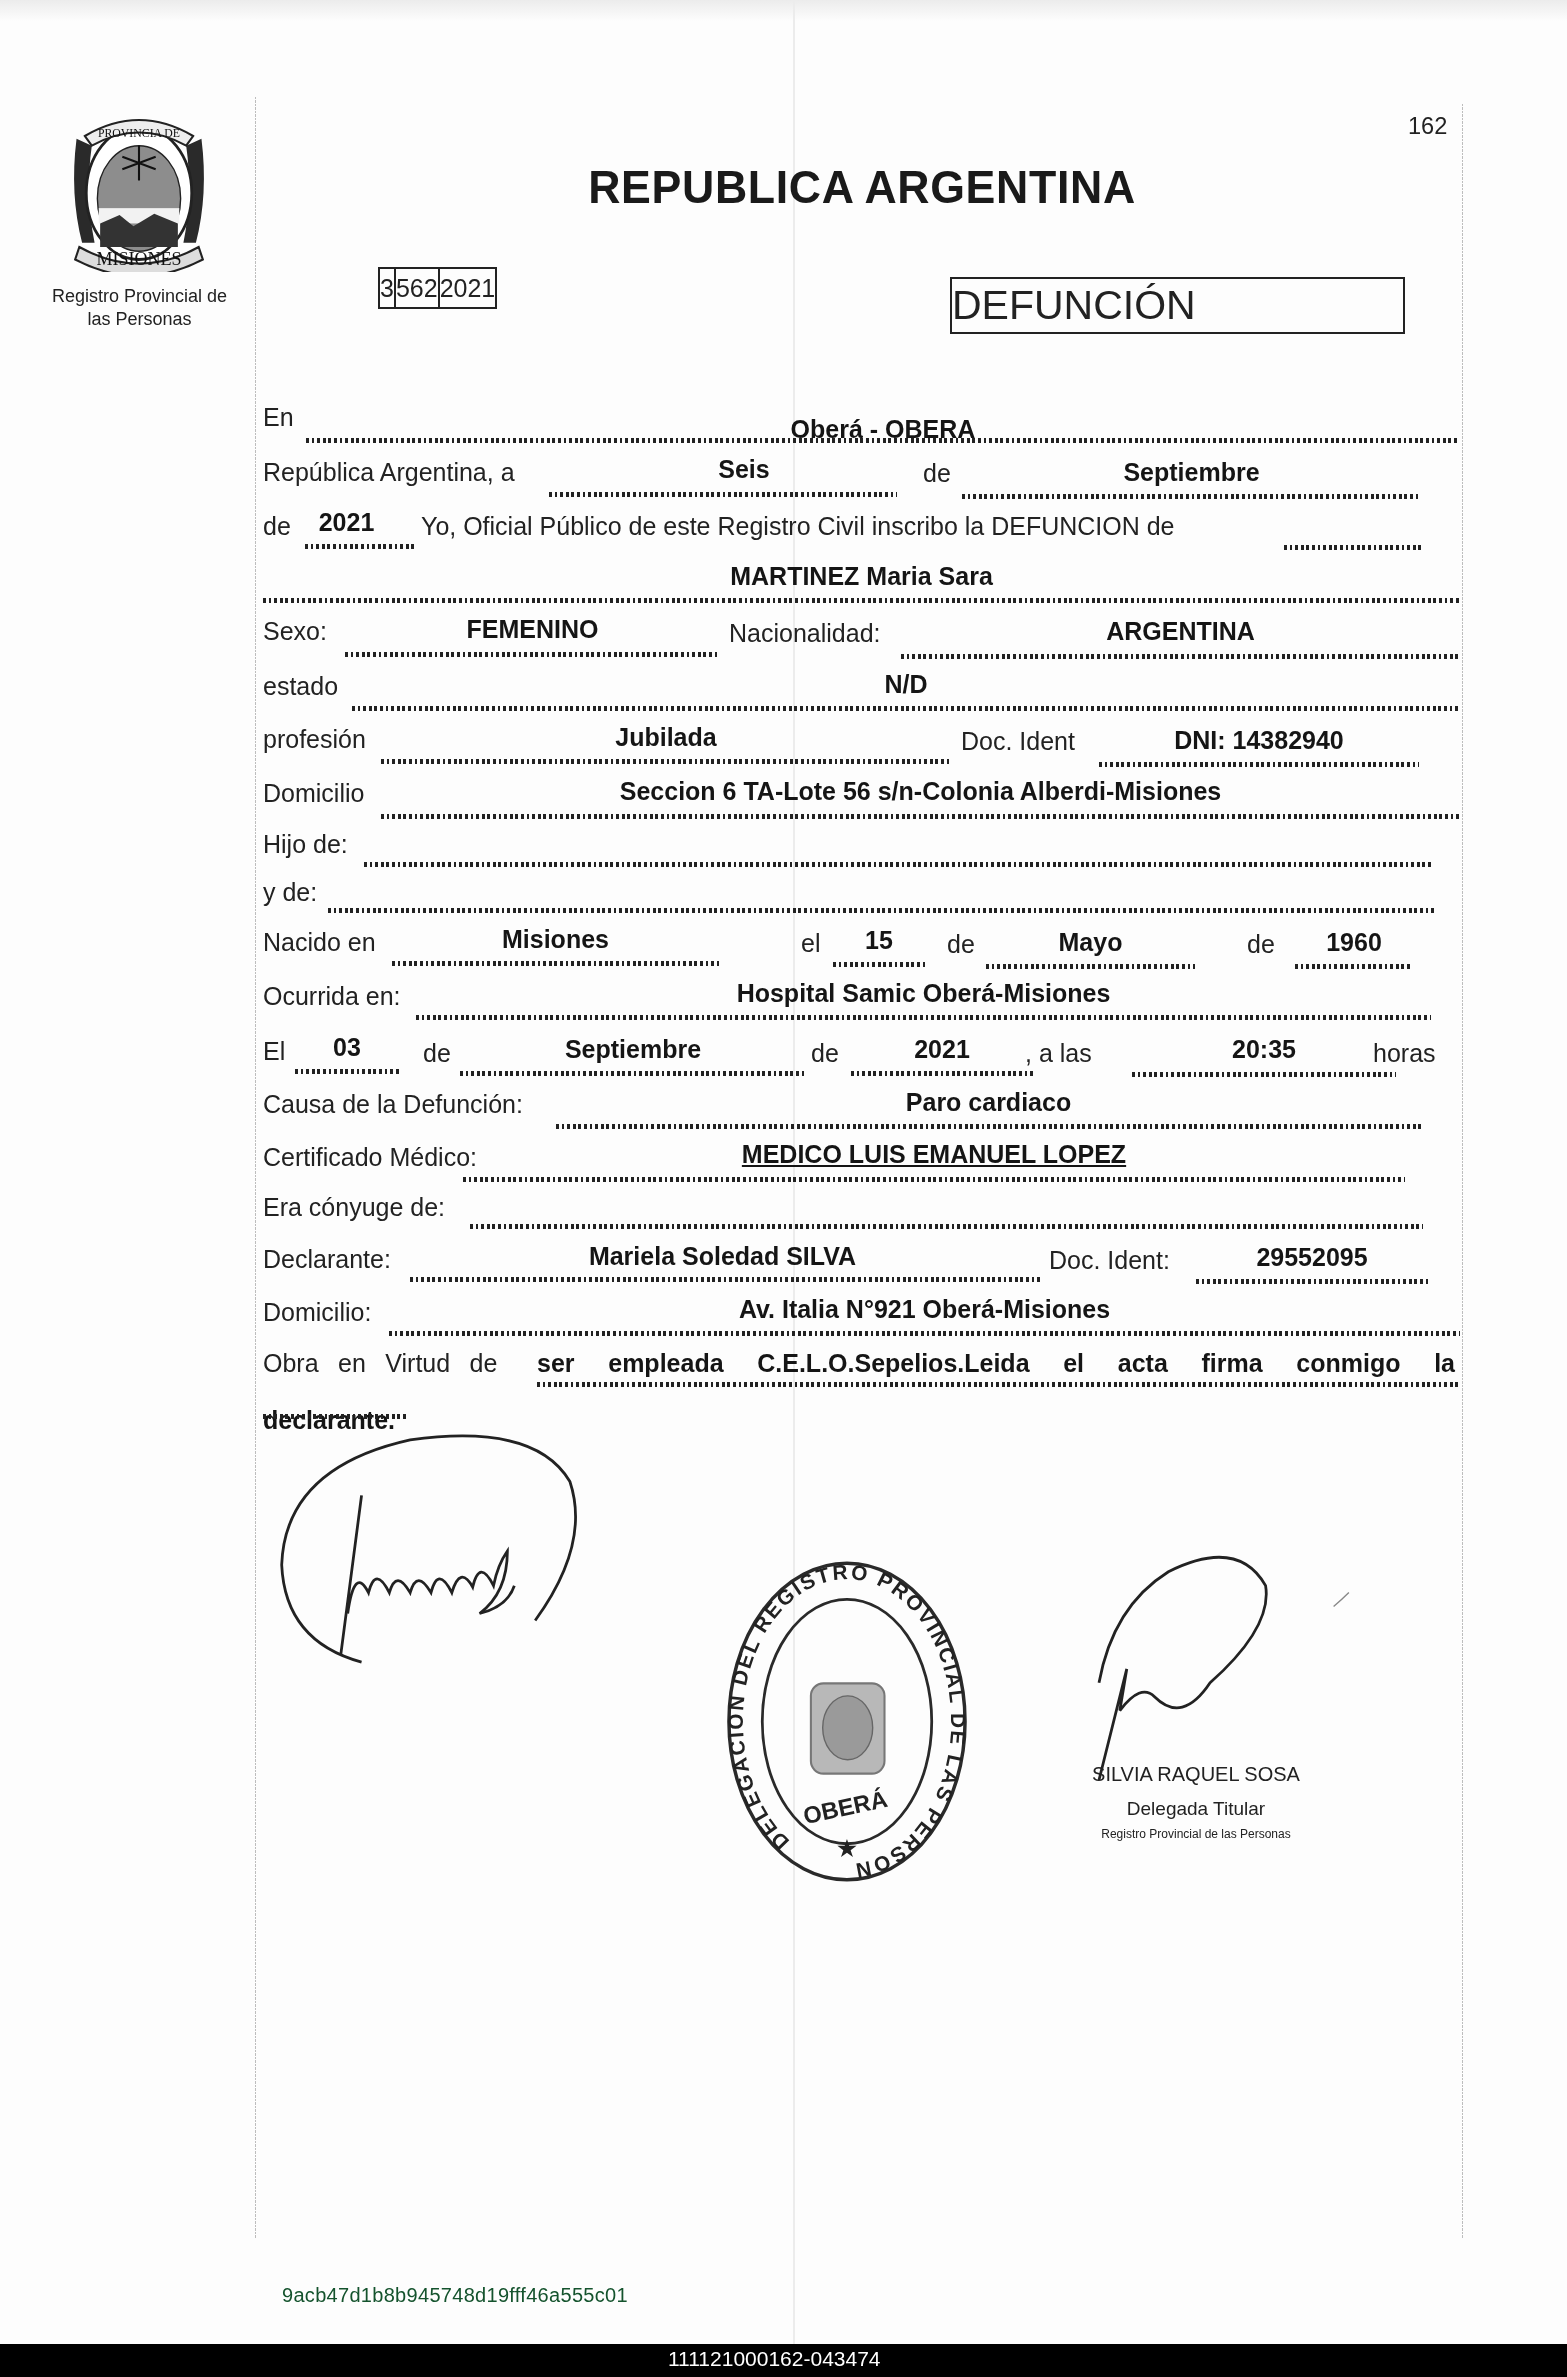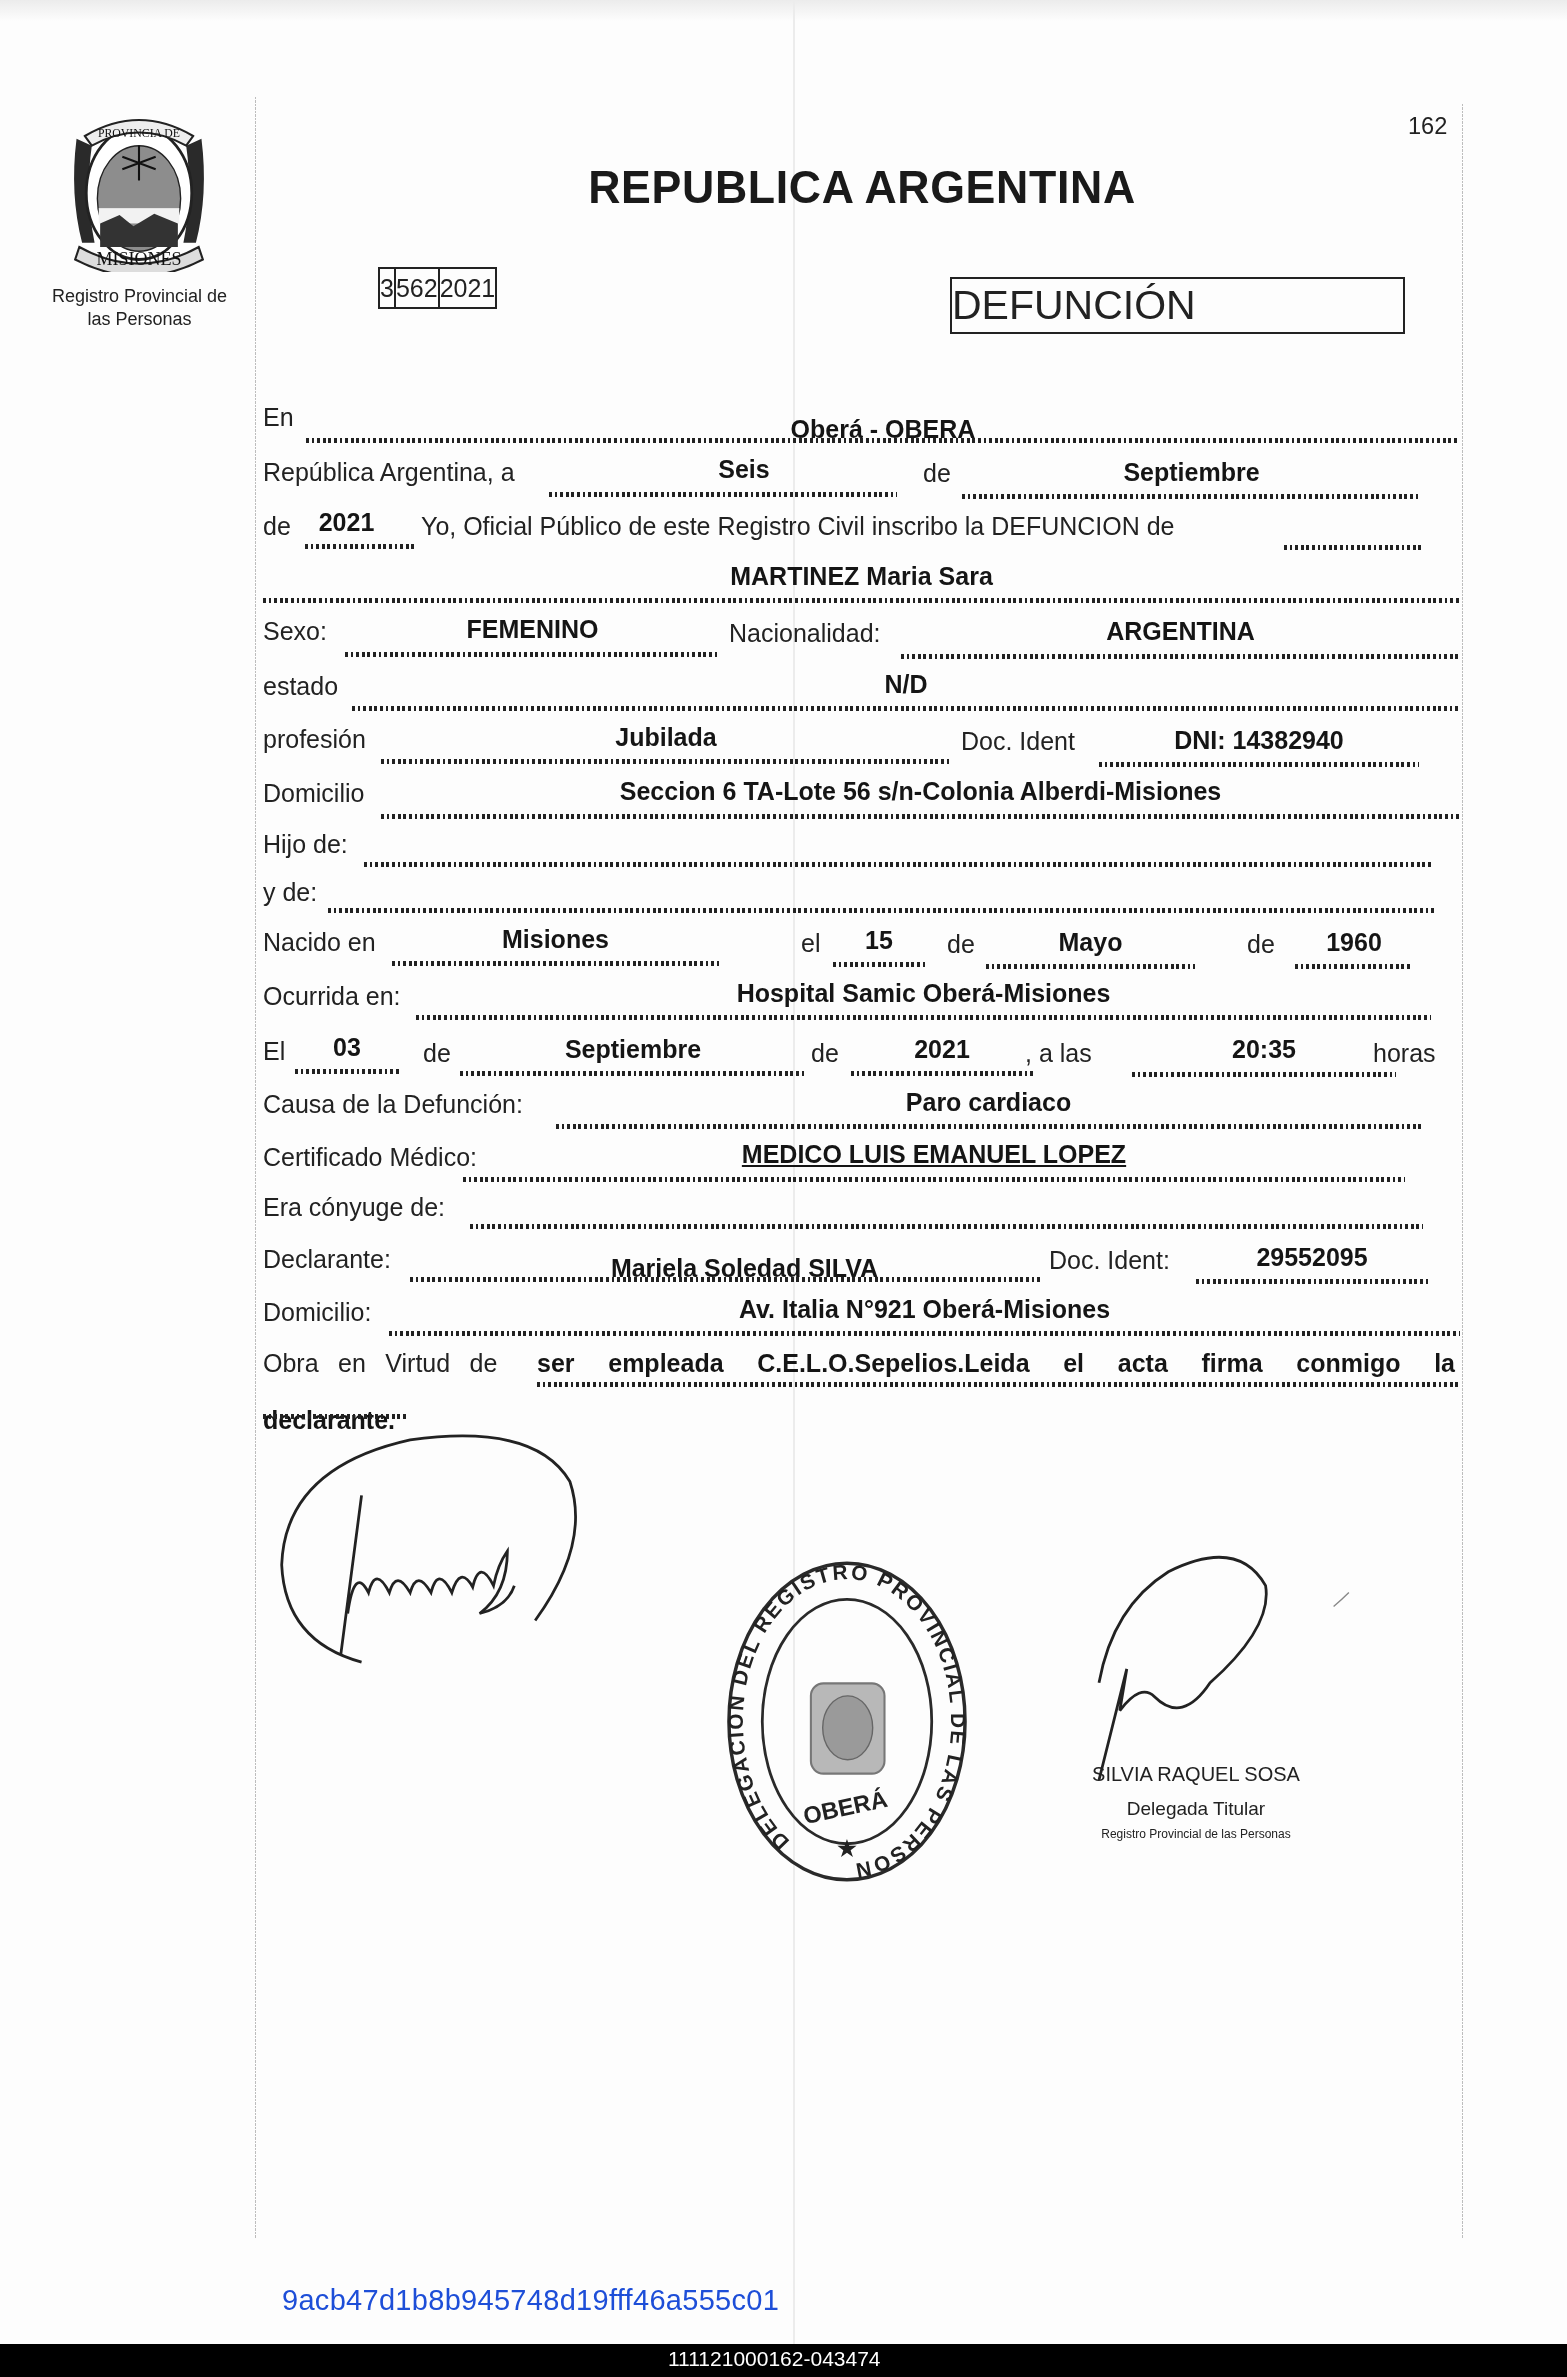--- a/index.html
+++ b/index.html
@@ -23,21 +23,21 @@
   table.reg tr.head td { height: 39px; }
 
   .typebox { position: absolute; left: 950px; top: 277px; width: 451px; height: 53px; border: 2.1px solid #222; line-height: 53px; font-size: 41px; color: #222; }
 
   .lbl { position: absolute; font-size: 25px; color: #222; white-space: nowrap; }
   .val { position: absolute; font-size: 25px; font-weight: bold; color: #151515; white-space: nowrap; text-align: center; }
   .dots { position: absolute; height: 4.9px; background: repeating-linear-gradient(90deg, #222 0 2.8px, transparent 2.8px 5.6px); }
 
   .sig { position: absolute; }
   .sigtext { position: absolute; text-align: center; color: #222; }
-  .hash { left: 282px; top: 2284px; font-size: 29px; color: #1d4ed8; letter-spacing: 0.3px; }
+  .hash { left: 282px; top: 2284px; font-size: 20px; color: #14532d; letter-spacing: 0.3px; }
   .footer { position: absolute; left: 0; top: 2344px; width: 1567px; height: 33px; background: #000; }
   .footer span { position: absolute; left: 668px; top: 2.8px; color: #fff; font-size: 21px; }
 </style>
 </head>
 <body>
 
 <div class="topband"></div>
 <div class="fold"></div>
 <div class="vline" style="left:255px; top:97px; height:2142px;"></div>
 <div class="vline" style="left:1462px; top:104px; height:2135px;"></div>
@@ -164,21 +164,21 @@
 
 <div class="lbl" style="left:263px; top:1143px;">Certificado Médico:</div>
 <div class="val" style="left:463px; top:1140px; width:942px;text-decoration:underline;">MEDICO LUIS EMANUEL LOPEZ</div>
 <div class="dots" style="left:463px; top:1177px; width:942px;"></div>
 
 <div class="lbl" style="left:263px; top:1193px;">Era cónyuge de:</div>
 <div class="val" style="left:470px; top:1193px; width:953px;"></div>
 <div class="dots" style="left:470px; top:1224px; width:953px;"></div>
 
 <div class="lbl" style="left:263px; top:1245px;">Declarante:</div>
-<div class="val" style="left:428px; top:1242px; width:633px;margin-top:12px;">Mariela Soledad SILVA</div>
+<div class="val" style="left:406px; top:1242px; width:633px;">Mariela Soledad SILVA</div>
 <div class="dots" style="left:410px; top:1277px; width:633px;"></div>
 <div class="lbl" style="left:1049px; top:1246px;">Doc. Ident:</div>
 <div class="val" style="left:1196px; top:1243px; width:232px;">29552095</div>
 <div class="dots" style="left:1196px; top:1279px; width:232px;"></div>
 
 <div class="lbl" style="left:263px; top:1298px;">Domicilio:</div>
 <div class="val" style="left:389px; top:1295px; width:1071px;">Av. Italia N°921 Oberá-Misiones</div>
 <div class="dots" style="left:389px; top:1331px; width:1071px;"></div>
 
 <div class="lbl" style="left:263px; top:1349px; word-spacing:12.5px;">Obra en Virtud de</div>

